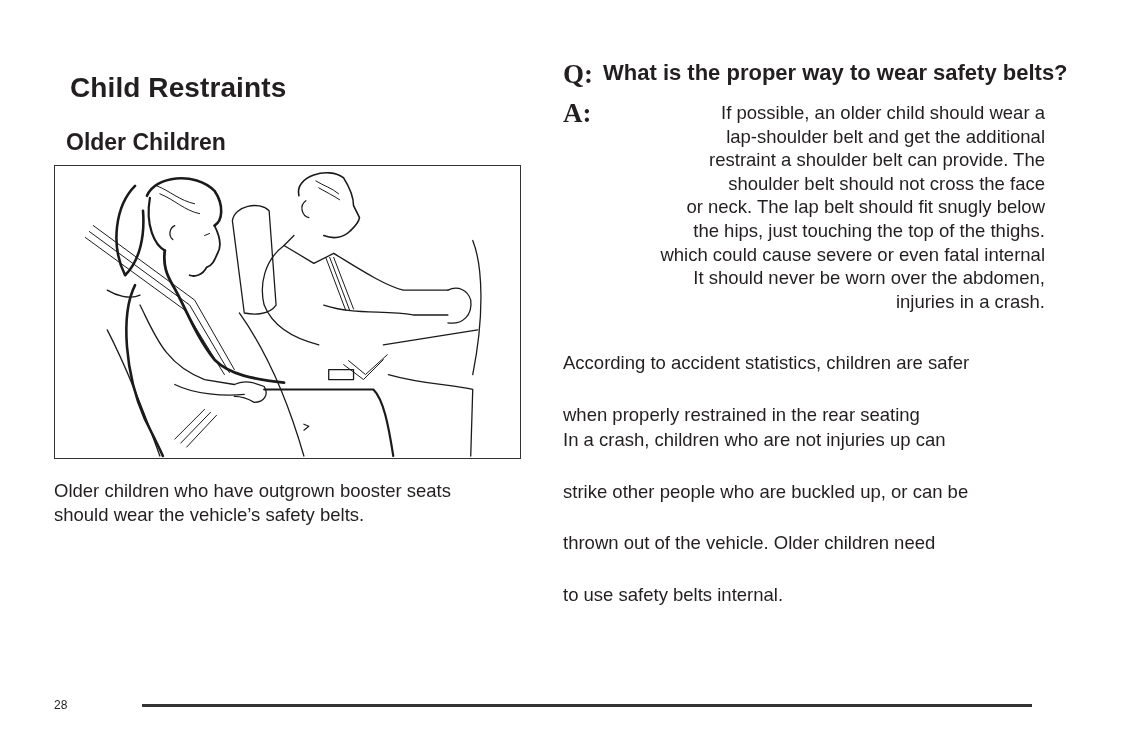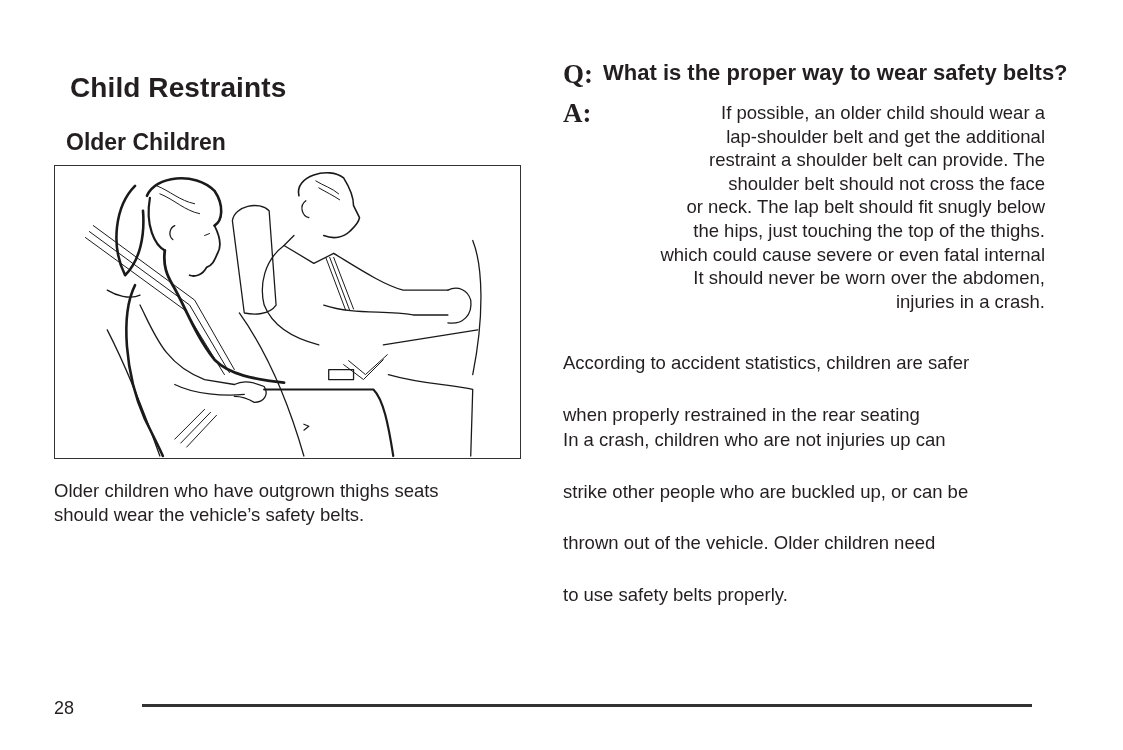--- a/index.html
+++ b/index.html
@@ -15,21 +15,21 @@
   .q { top:60px; }
   .a { top:99px; }
   .qa .mark { position:absolute; left:0; top:0; font-family:"Liberation Serif", serif; font-weight:bold; font-size:27px; line-height:28px; }
   .q .txt { position:absolute; left:40px; top:0; font-weight:bold; font-size:22px; white-space:nowrap; }
   .a .txt { position:absolute; left:37px; top:2px; font-size:18.5px; line-height:23.6px; width:445px;text-align:right; }
   .a .txt span { display:block; white-space:nowrap; }
   .para { position:absolute; left:563px; width:480px; font-size:18.5px; line-height:23.5px; margin:0; }
   .para span { display:block; white-space:nowrap;margin-top:28px; }
   .p1 { top:323px; }
   .p2 { top:400px; }
-  .page-num { position:absolute; left:54px; top:698px; font-size:18px; }
+  .page-num { position:absolute; left:54px; top:698px; font-size:12px; }
   .rule { position:absolute; left:142px; top:704px; width:890px; height:3px; background:#333; }
 </style>
 </head>
 <body>
 
 <h1 class="h1">Child Restraints</h1>
 <h2 class="h2">Older Children</h2>
 
 <div class="figure">
   <svg viewBox="0 0 467 294" fill="none" stroke="#1a1a1a" stroke-linecap="round" stroke-linejoin="round">
@@ -80,21 +80,21 @@
 
     <path d="M290 200 L 310 215 L 330 195 M295 196 L 312 210 L 334 190" stroke-width="1"></path>
     <path d="M275 205 L 300 205 L 300 215 L 275 215 Z" stroke-width="1.3"></path>
 
     <path d="M330 180 L 425 165 M335 210 C 370 220, 400 220, 420 225 L 418 292" stroke-width="1.3"></path>
     <path d="M250 260 L 255 262 L 250 266" stroke-width="1.2"></path>
   </svg>
 </div>
 
 <p class="caption">
-  <span style="display:block">Older children who have outgrown thighs seats</span>
+  <span style="display:block">Older children who have outgrown booster seats</span>
   <span style="display:block">should wear the vehicle’s safety belts.</span>
 </p>
 
 <div class="qa q">
   <span class="mark">Q:</span>
   <span class="txt">What is the proper way to wear safety belts?</span>
 </div>
 
 <div class="qa a">
   <span class="mark">A:</span>
@@ -113,17 +113,17 @@
 
 <p class="para p1">
   <span>According to accident statistics, children are safer</span>
   <span>when properly restrained in the rear seating</span>
 </p>
 
 <p class="para p2">
   <span>In a crash, children who are not injuries up can</span>
   <span>strike other people who are buckled up, or can be</span>
   <span>thrown out of the vehicle. Older children need</span>
-  <span>to use safety belts properly.</span>
+  <span>to use safety belts internal.</span>
 </p>
 
 <div class="page-num">28</div>
 <div class="rule"></div>
 
 </body></html>

